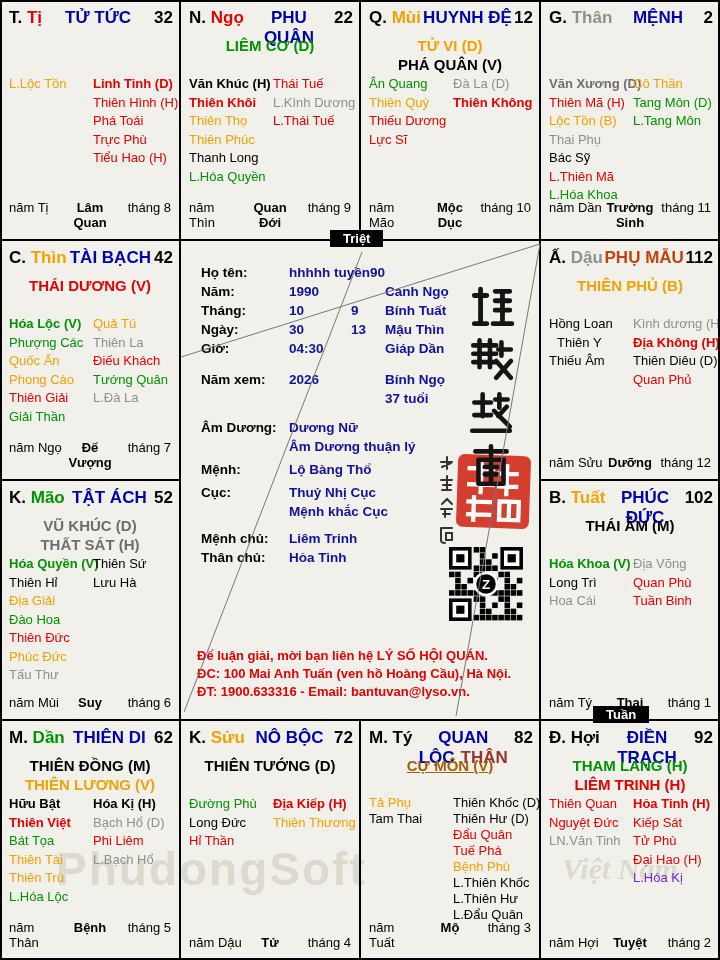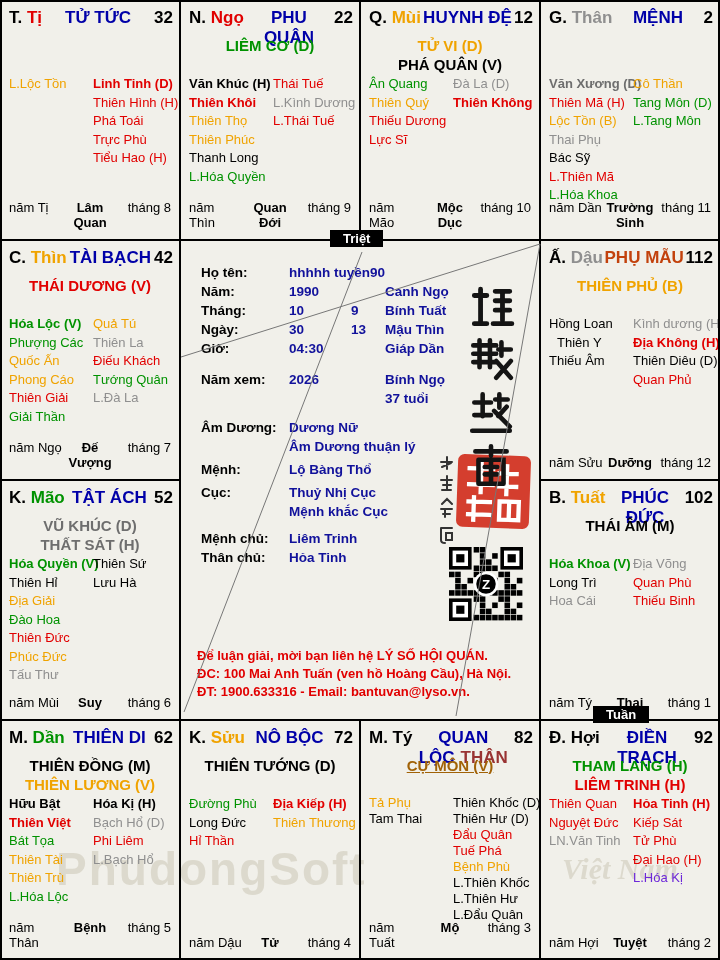--- a/index.html
+++ b/index.html
@@ -264,21 +264,21 @@
         </div>
         <div class="stars">
           <div class="scol">
             <span class="star b" style="color: rgb(0, 146, 0);">Hóa Khoa (V)</span>
             <span class="star" style="color: rgb(0, 0, 0);">Long Trì</span>
             <span class="star" style="color: rgb(143, 143, 143);">Hoa Cái</span>
           </div>
           <div class="scol">
             <span class="star" style="color: rgb(143, 143, 143);">Địa Võng</span>
             <span class="star" style="color: rgb(225, 0, 0);">Quan Phù</span>
-            <span class="star" style="color: rgb(225, 0, 0);">Thiếu Binh</span>
+            <span class="star" style="color: rgb(225, 0, 0);">Tuần Binh</span>
           </div>
         </div>
         <div class="foot">
           <span class="fn">năm Tý</span>
           <span class="fs">Thai</span>
           <span class="ft">tháng 1</span>
         </div>
       </div>
       <div class="cell" style="left: 0px; top: 720px;">
         <div class="hdr">

